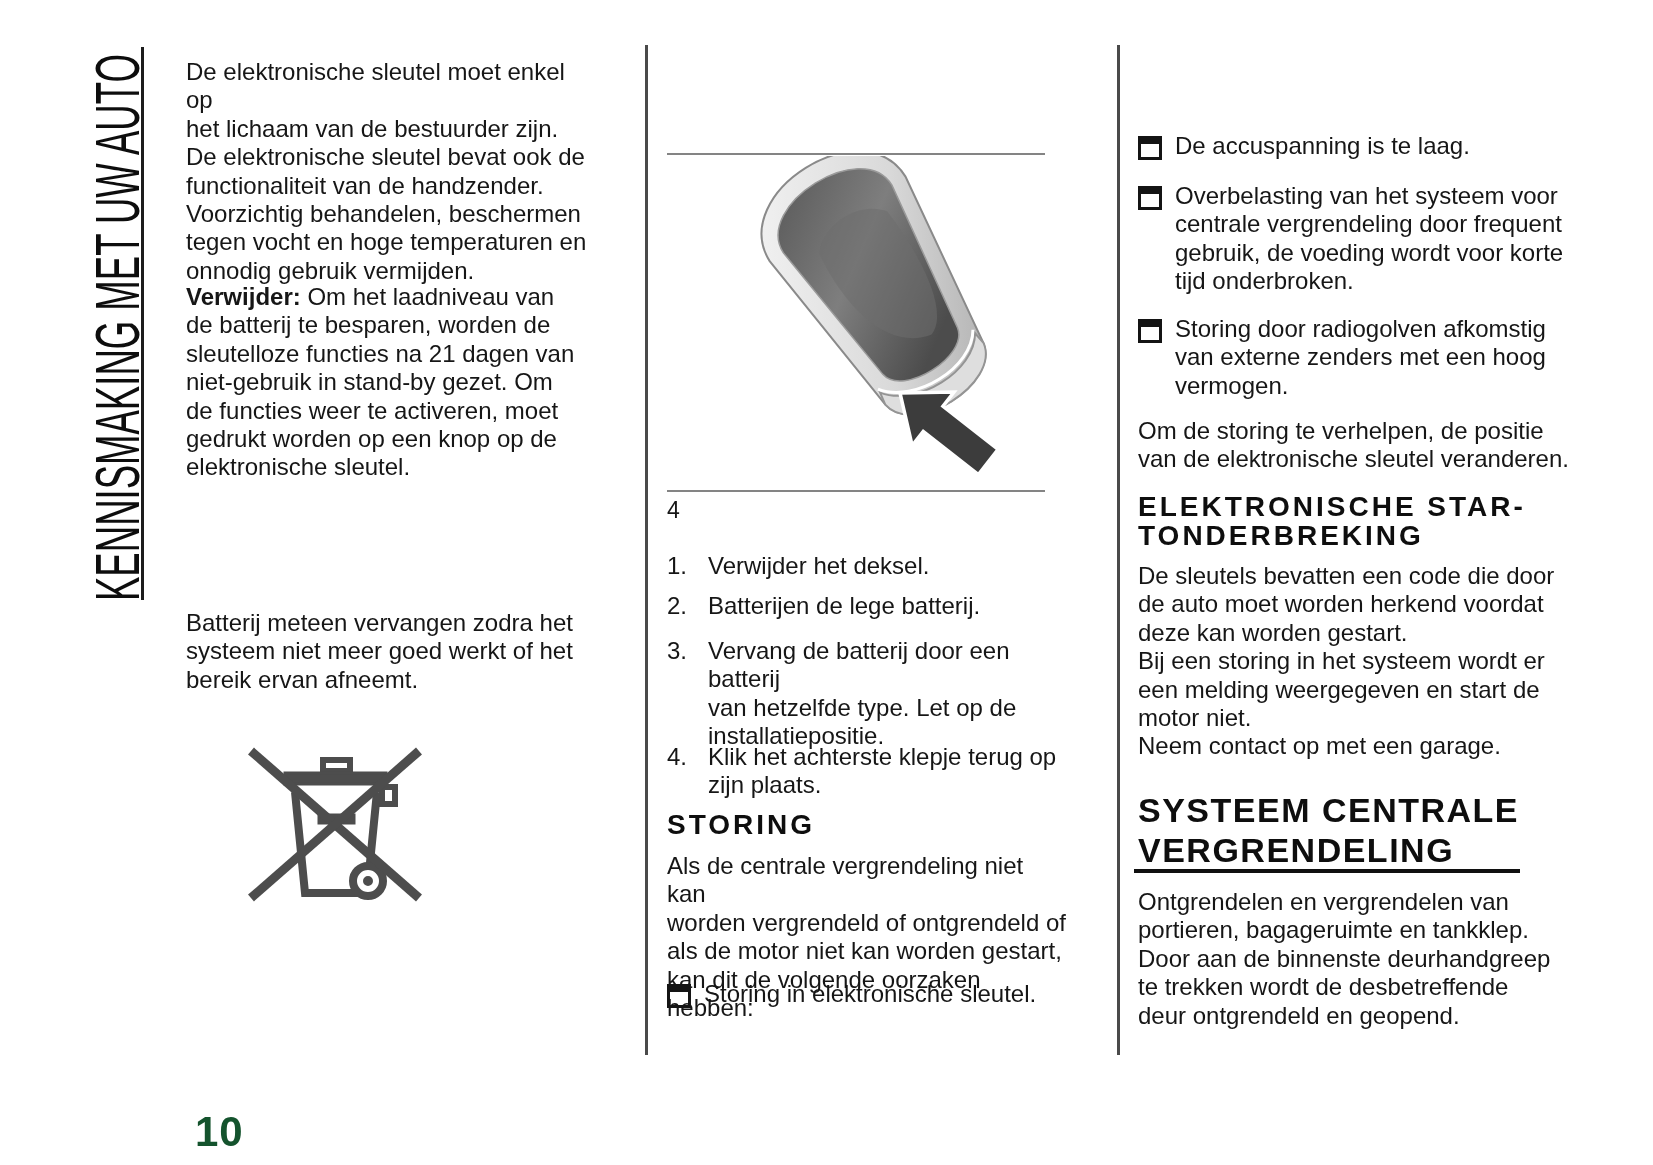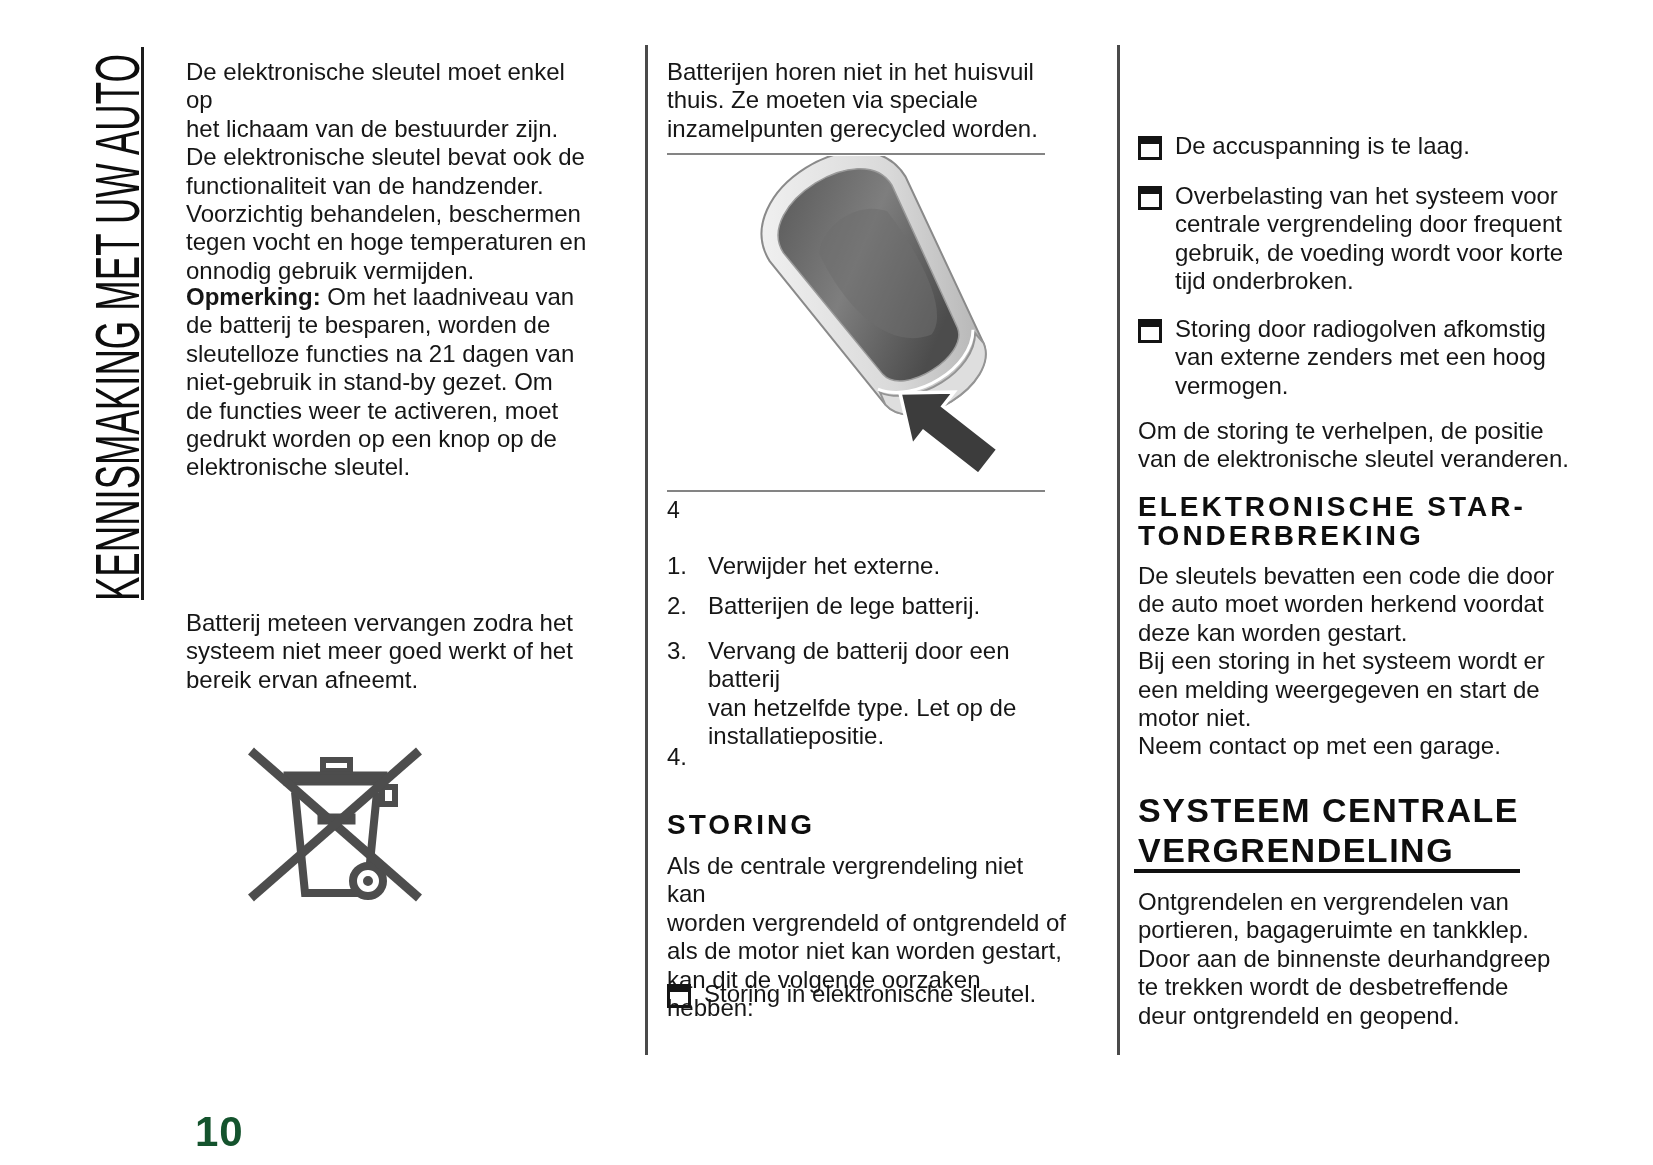--- a/index.html
+++ b/index.html
@@ -55,21 +55,21 @@
   <div class="divider d2"></div>
 
   <section class="col col1 body-text">
     <p class="t" style="top:58px">De elektronische sleutel moet enkel op
 het lichaam van de bestuurder zijn.
 De elektronische sleutel bevat ook de
 functionaliteit van de handzender.
 Voorzichtig behandelen, beschermen
 tegen vocht en hoge temperaturen en
 onnodig gebruik vermijden.</p>
-    <p style="top:283px"><strong>Opmerking:</strong><span class="t"> Om het laadniveau van
+    <p style="top:283px"><strong>Verwijder:</strong><span class="t"> Om het laadniveau van
 de batterij te besparen, worden de
 sleutelloze functies na 21 dagen van
 niet-gebruik in stand-by gezet. Om
 de functies weer te activeren, moet
 gedrukt worden op een knop op de
 elektronische sleutel.</span></p>
     <p class="t" style="top:609px">Batterij meteen vervangen zodra het
 systeem niet meer goed werkt of het
 bereik ervan afneemt.</p>
 
@@ -82,43 +82,42 @@
         <rect x="74" y="74" width="37" height="10" fill="#4d4d4d" stroke-width="1"></rect>
         <circle cx="124" cy="141" r="15" fill="#ffffff" stroke-width="8"></circle>
         <circle cx="124" cy="141" r="4" fill="#4d4d4d" stroke-width="2"></circle>
         <line x1="7" y1="11" x2="175" y2="158" stroke-width="9"></line>
         <line x1="175" y1="11" x2="7" y2="158" stroke-width="9"></line>
       </g>
     </svg>
   </section>
 
   <section class="col col2 body-text">
-    <p class="t" style="top:58px">Batterijen horen niet in het huisvuil
-thuis. Ze moeten via speciale
-inzamelpunten gerecycled worden.</p>
     <div class="frule" style="top:153px"></div>
     <div class="frule" style="top:490px"></div>
     <div class="caption" style="top:497px">4</div>
 
     <div class="step" style="top:552px">
       <span class="step-num">1.</span>
-      <span class="t">Verwijder het externe.</span>
+      <span class="t">Verwijder het deksel.</span>
     </div>
     <div class="step" style="top:592px">
       <span class="step-num">2.</span>
       <span class="t">Batterijen de lege batterij.</span>
     </div>
     <div class="step" style="top:637px">
       <span class="step-num">3.</span>
       <span class="t">Vervang de batterij door een batterij
 van hetzelfde type. Let op de
 installatiepositie.</span>
     </div>
     <div class="step" style="top:743px">
       <span class="step-num">4.</span>
+      <span class="t">Klik het achterste klepje terug op
+zijn plaats.</span>
     </div>
 
     <h2 class="t h2" style="top:810px">STORING</h2>
     <p class="t" style="top:852px">Als de centrale vergrendeling niet kan
 worden vergrendeld of ontgrendeld of
 als de motor niet kan worden gestart,
 kan dit de volgende oorzaken hebben:</p>
 
     <div class="bullet" style="top:980px">
       <span class="sq"></span>

